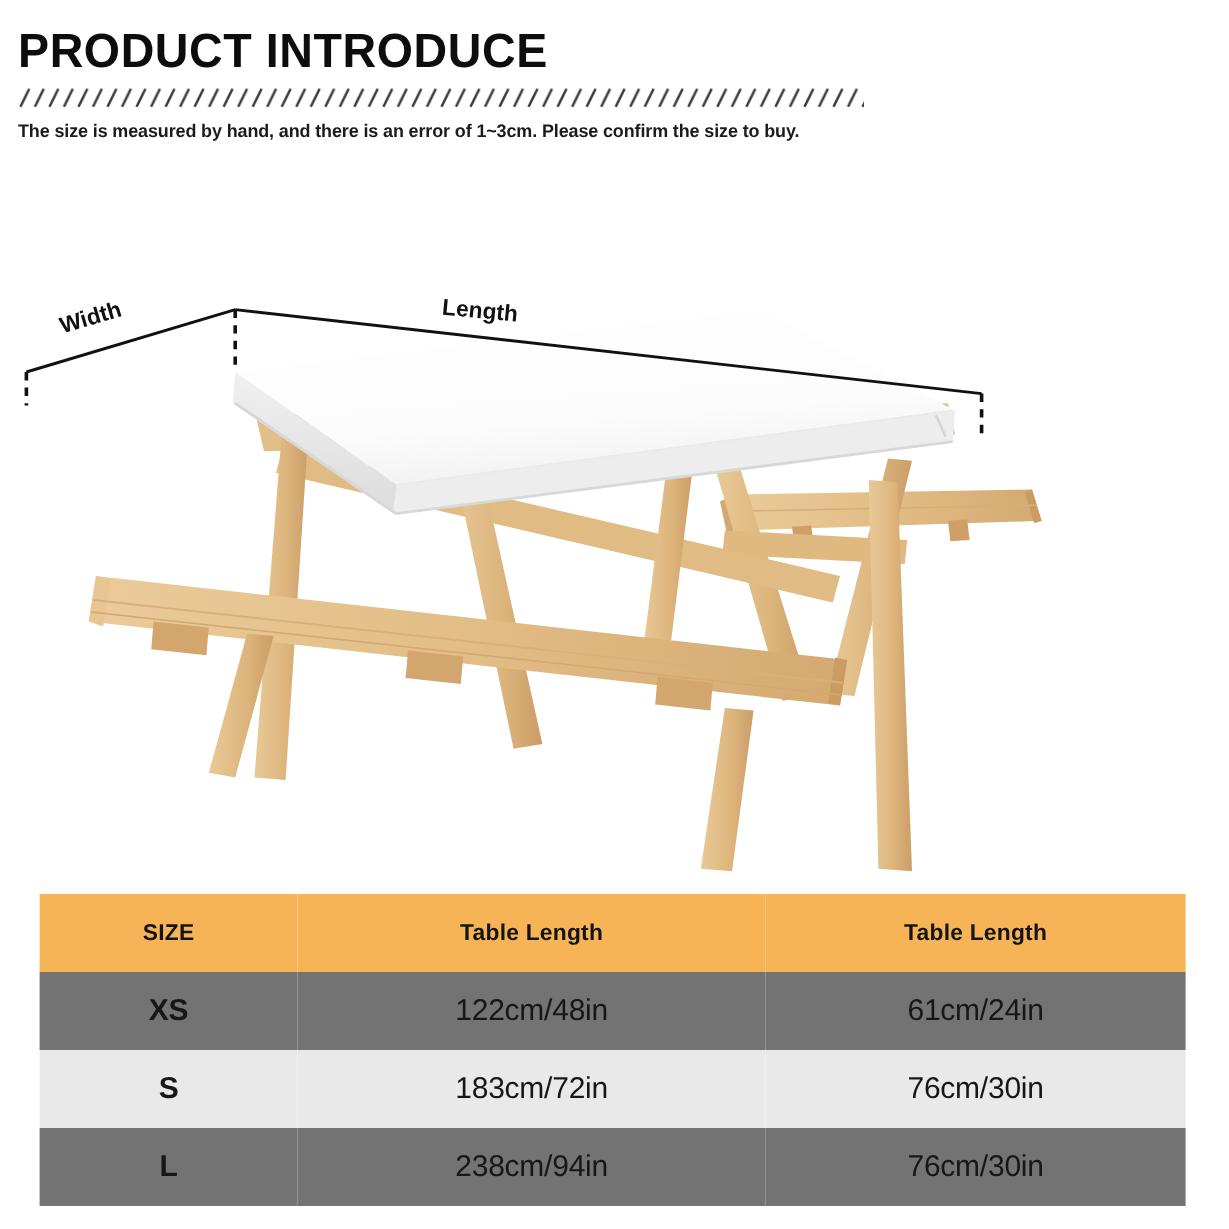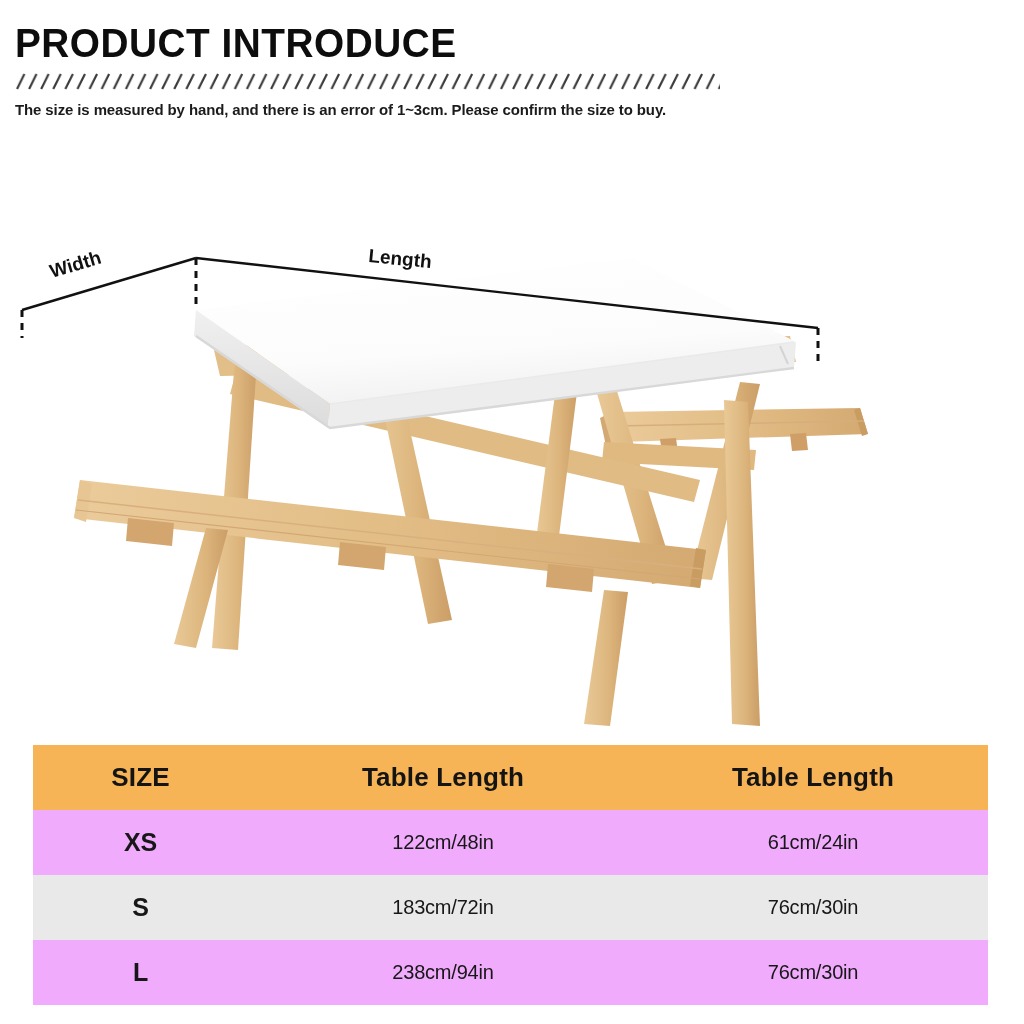--- a/index.html
+++ b/index.html
@@ -79,36 +79,36 @@
   }
   #size-table th, #size-table td {
     border: none;
     padding: 0;
     height: 65px;
     vertical-align: middle;
     text-align: center;
   }
   #size-table thead tr { background: #F6B456; }
   #size-table thead th {
-    font-size: 26px;
+    font-size: 19px;
     font-weight: bold;
     color: #141414;
     letter-spacing: 0.2px;
   }
   #size-table tbody td {
-    font-size: 20px;
+    font-size: 25px;
     font-weight: 500;
     color: #171717;
     letter-spacing: -0.2px;
   }
   #size-table tbody td.sz {
     font-weight: bold;
     font-size: 25px;
   }
-  #size-table tbody tr.odd { background: #f0abfc; }
+  #size-table tbody tr.odd { background: #737373; }
   #size-table tbody tr.even { background: #E9E9E9; }
 
   .col-size   { width: 215px; }
   .col-length { width: 390px; }
   .col-width  { width: 350px; }
 </style>
 </head>
 <body>
 
 <div id="header">

